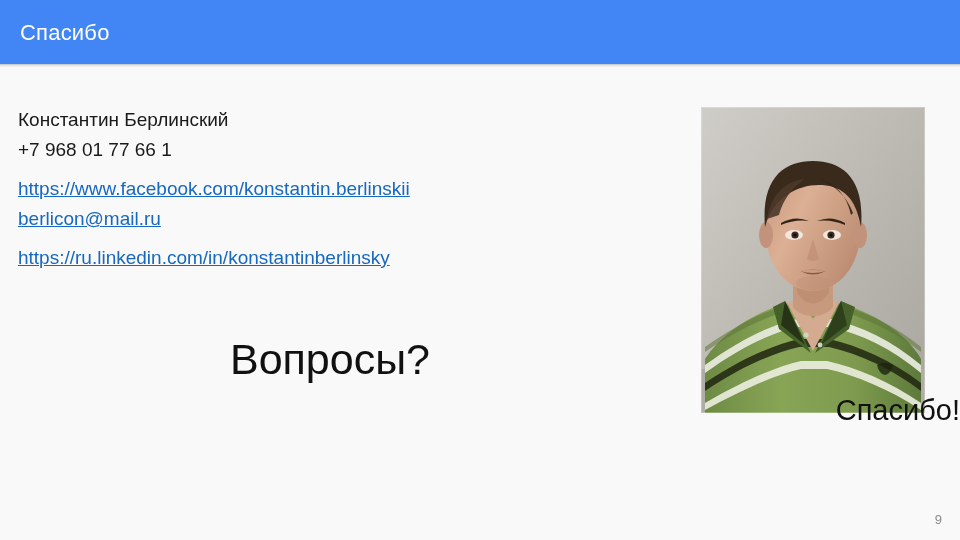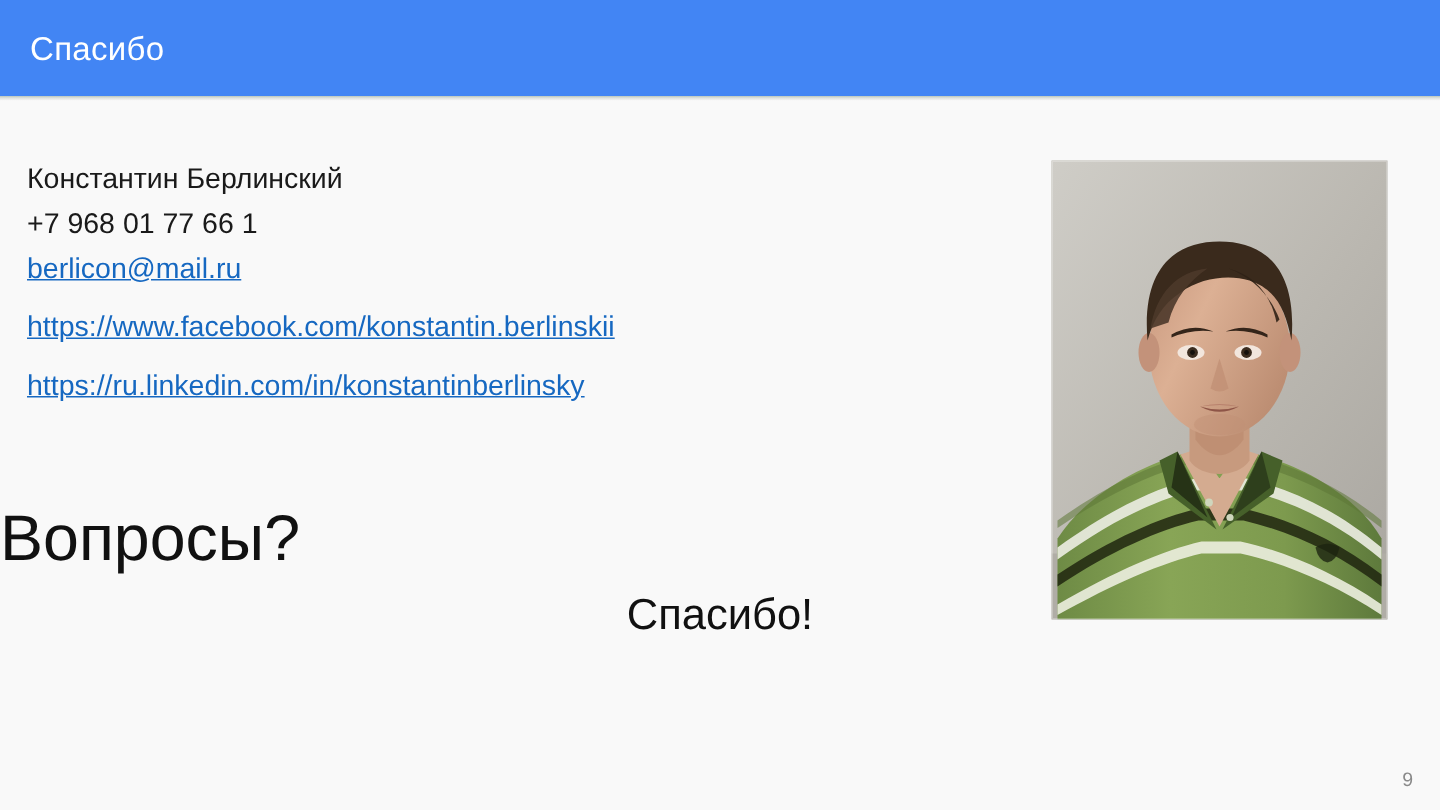--- a/index.html
+++ b/index.html
@@ -75,30 +75,31 @@
   .link-spaced {
     margin-top: 9px;
   }
 
   
   .questions {
     position: absolute;
     left: 0;
     top: 334px;
     width: 660px;
+    text-align: center;
     font-size: 43px;
     line-height: 50px;
     color: #111111;
   }
   .thanks {
     position: absolute;
     left: 0;
     top: 392px;
     width: 960px;
-    text-align: center;
+    text-align: right;
     font-size: 29px;
     line-height: 36px;
     color: #111111;
   }
   .footnote {
     position: absolute;
     left: 0;
     top: 470px;
     width: 960px;
     text-align: center;
@@ -134,22 +135,22 @@
 
 <div class="slide">
 
   <div class="header-bar"></div>
   <div class="header-shadow"></div>
   <div class="header-title">Спасибо</div>
 
   <div class="contact-block">
     <div class="contact-line">Константин Берлинский</div>
     <div class="contact-line">+7 968 01 77 66 1</div>
+    <a class="contact-link link-spaced">https://www.facebook.com/konstantin.berlinskii</a>
     <a class="contact-link">berlicon@mail.ru</a>
-    <a class="contact-link link-spaced">https://www.facebook.com/konstantin.berlinskii</a>
     <a class="contact-link link-spaced">https://ru.linkedin.com/in/konstantinberlinsky</a>
   </div>
 
   <div class="photo-frame">
     <svg class="photo-svg" width="224" height="306" viewBox="0 0 224 306">
       <defs>
         <linearGradient id="bgGrad" x1="0" y1="0" x2="1" y2="1">
           <stop offset="0" stop-color="#cfcdc7"></stop>
           <stop offset="0.55" stop-color="#bab7b0"></stop>
           <stop offset="1" stop-color="#a9a6a0"></stop>

